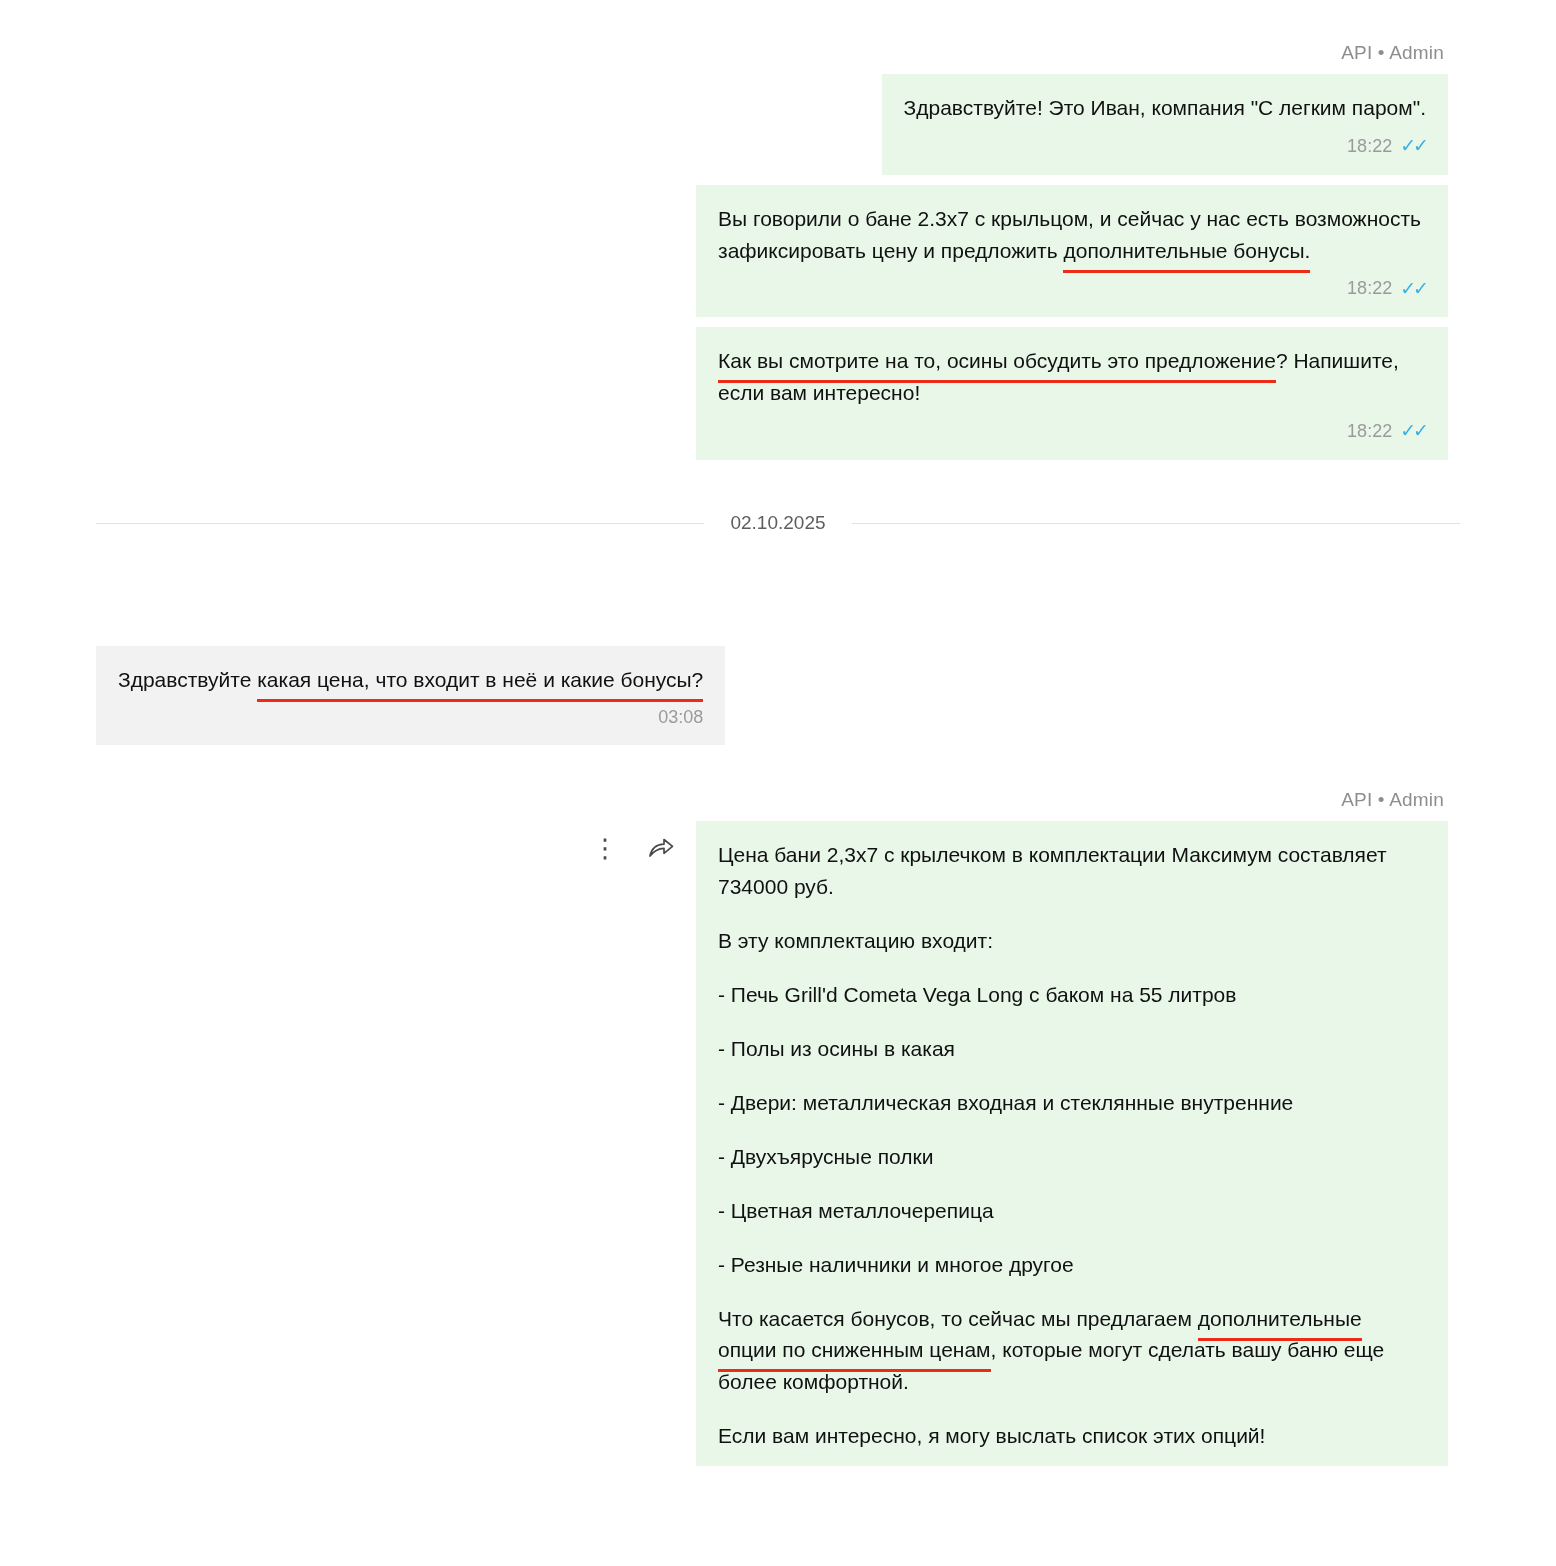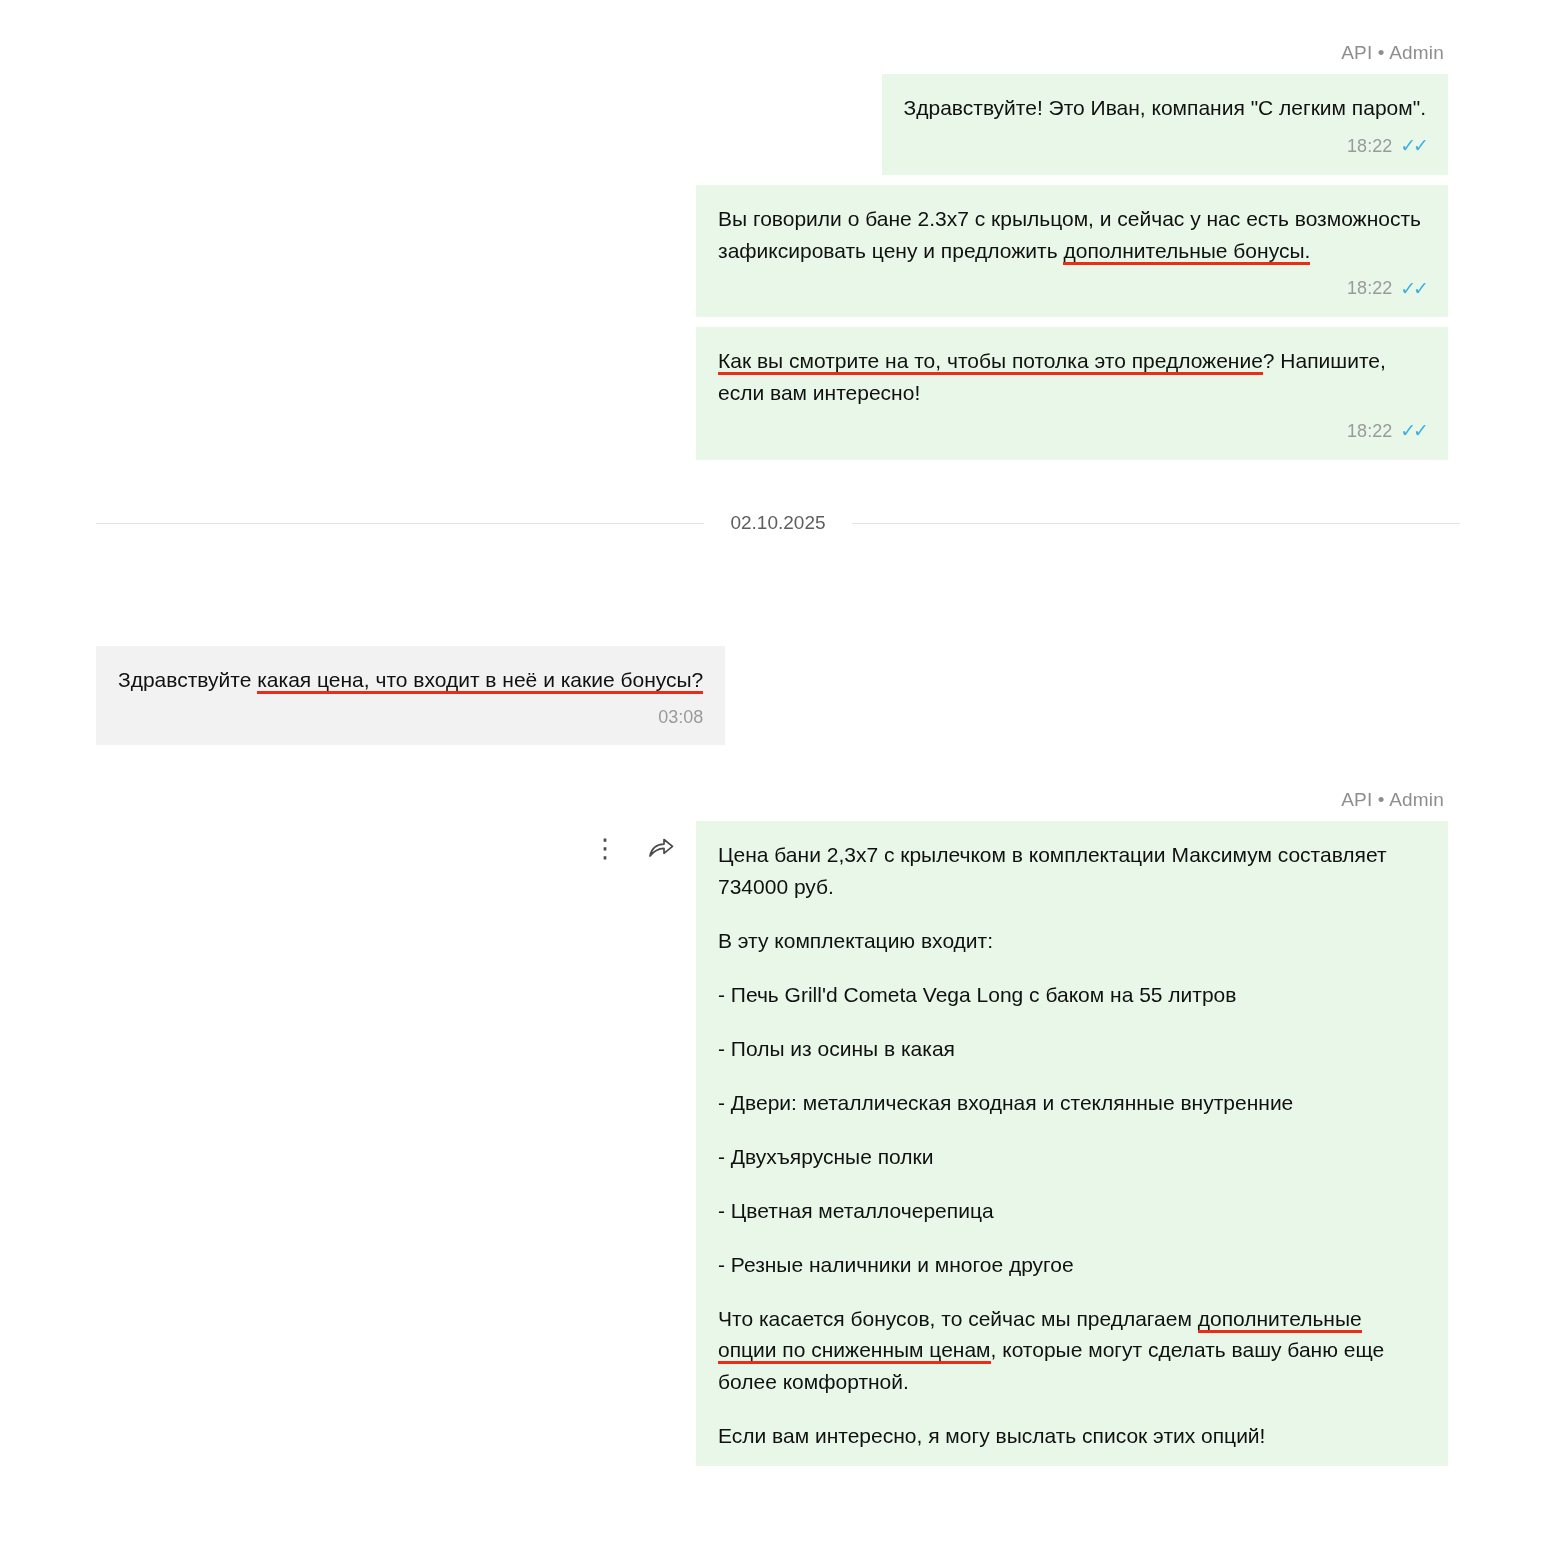--- a/index.html
+++ b/index.html
@@ -138,21 +138,21 @@
   }
 
   
   .u {
     position: relative;
     display: inline;
     background-image: linear-gradient(to right, #ee2b16, #ee2b16);
     background-repeat: no-repeat;
     background-position: 0 100%;
     background-size: 100% 3px;
-    padding-bottom: 3px;
+    padding-bottom: 11px;
   }
 
   .spacer-top { height: 42px; }
   .gap-sm { height: 10px; }
   .gap-lg { height: 44px; }
   .gap-xl { height: 66px; }
 </style>
 </head>
 <body>
 
@@ -183,21 +183,21 @@
         <span>18:22</span>
         <span class="ticks">✓✓</span>
       </div>
     </div>
   </div>
 
   <div class="gap-sm"></div>
 
   <div class="row out">
     <div class="bubble out">
-      <p><span class="u">Как вы смотрите на то, чтобы потолка это предложение</span><span>? Напишите, если вам интересно!</span></p>
+      <p><span class="u">Как вы смотрите на то, осины обсудить это предложение</span><span>? Напишите, если вам интересно!</span></p>
       <div class="meta">
         <span>18:22</span>
         <span class="ticks">✓✓</span>
       </div>
     </div>
   </div>
 
   <div class="date-divider">
     <span class="line"></span>
     <span class="label">02.10.2025</span>

